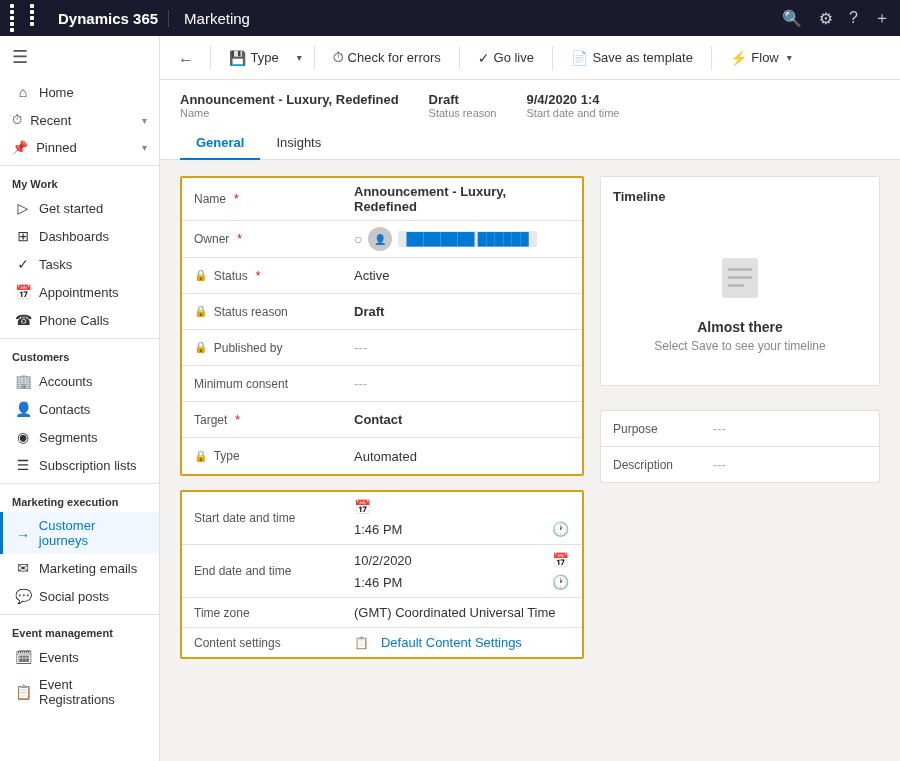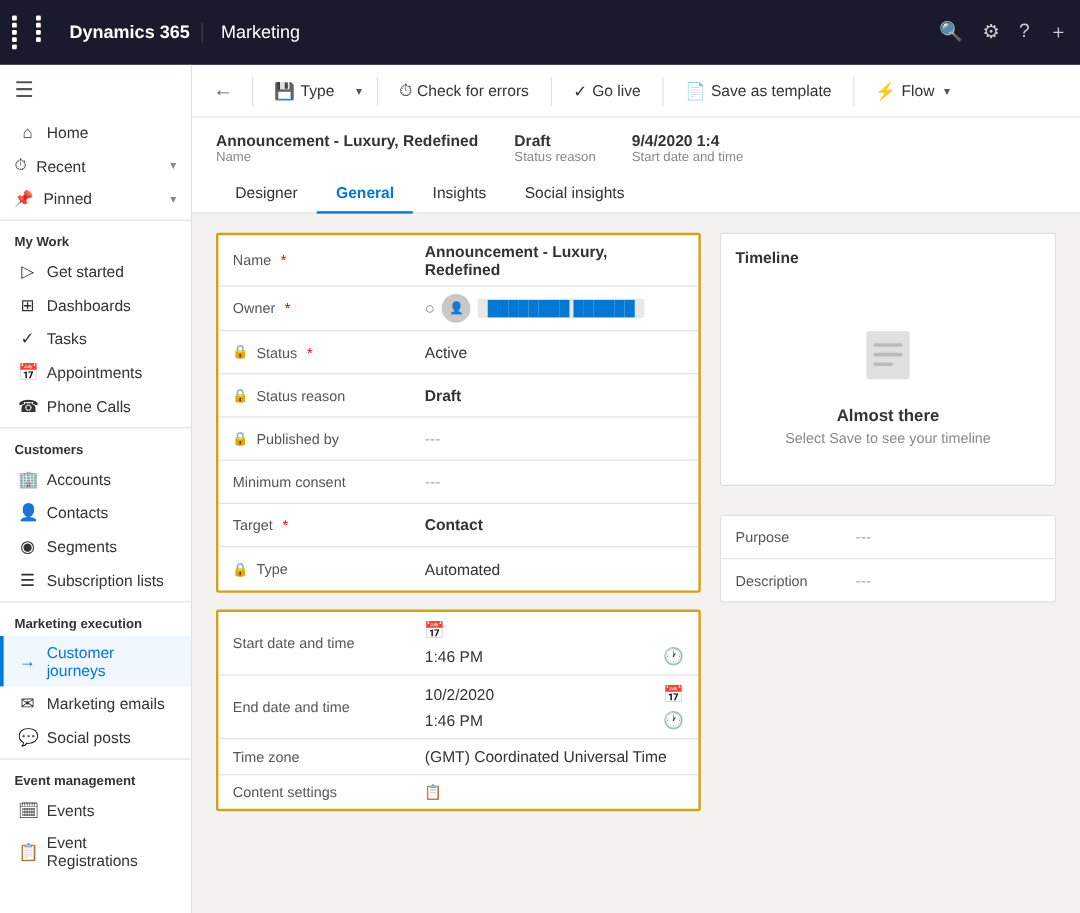--- a/index.html
+++ b/index.html
@@ -2,21 +2,21 @@
 <html><head>
   <meta charset="utf-8">
   <style>
     * { box-sizing: border-box; margin: 0; padding: 0; }
     body { font-family: 'Segoe UI', Arial, sans-serif; font-size: 13px; color: #333; background: #f3f2f1; display: flex; flex-direction: column; height: 761px; overflow: hidden; }
 
     
     .top-nav {
       background: #1a1a2e;
       color: #fff;
-      height: 54px;
+      height: 36px;
       display: flex;
       align-items: center;
       padding: 0 10px;
       gap: 10px;
       flex-shrink: 0;
     }
     .top-nav-grid { display: grid; grid-template-columns: 18px 18px; gap: 2px; cursor: pointer; }
     .top-nav-grid span { display: block; width: 4px; height: 4px; background: #fff; border-radius: 1px; }
     .top-nav-brand { font-size: 15px; font-weight: 600; color: #fff; padding-right: 10px; border-right: 1px solid #444; margin-right: 5px; }
     .top-nav-app { font-size: 15px; color: #fff; }
@@ -367,24 +367,22 @@
             <div class="page-meta-value">Draft</div>
             <div class="page-meta-label">Status reason</div>
           </div>
           <div class="page-meta-item">
             <div class="page-meta-value">9/4/2020 1:4</div>
             <div class="page-meta-label">Start date and time</div>
           </div>
         </div>
       </div>
       <div class="tabs">
-        <div class="tab">Designer</div>
         <div class="tab active">General</div>
         <div class="tab">Insights</div>
-        <div class="tab">Social insights</div>
       </div>
     </div>
 
     <div class="form-area">
 
       <div class="form-left">
 
         <div class="form-section">
 
           <div class="form-row">
@@ -494,20 +492,21 @@
                 <span class="date-input-val">(GMT) Coordinated Universal Time</span>
               </div>
             </div>
           </div>
 
           <div class="date-field-row">
             <div class="date-label">Content settings</div>
             <div class="date-inputs">
               <div class="date-input-line">
                 <span style="font-size:12px;margin-right:4px;">📋</span>
+                <span class="date-input-val form-value link" style="color:#0078d4;cursor:pointer;">Default Content Settings</span>
               </div>
             </div>
           </div>
 
         </div>
       </div>
 
       <div class="form-right">
 
         <div class="timeline-panel">

